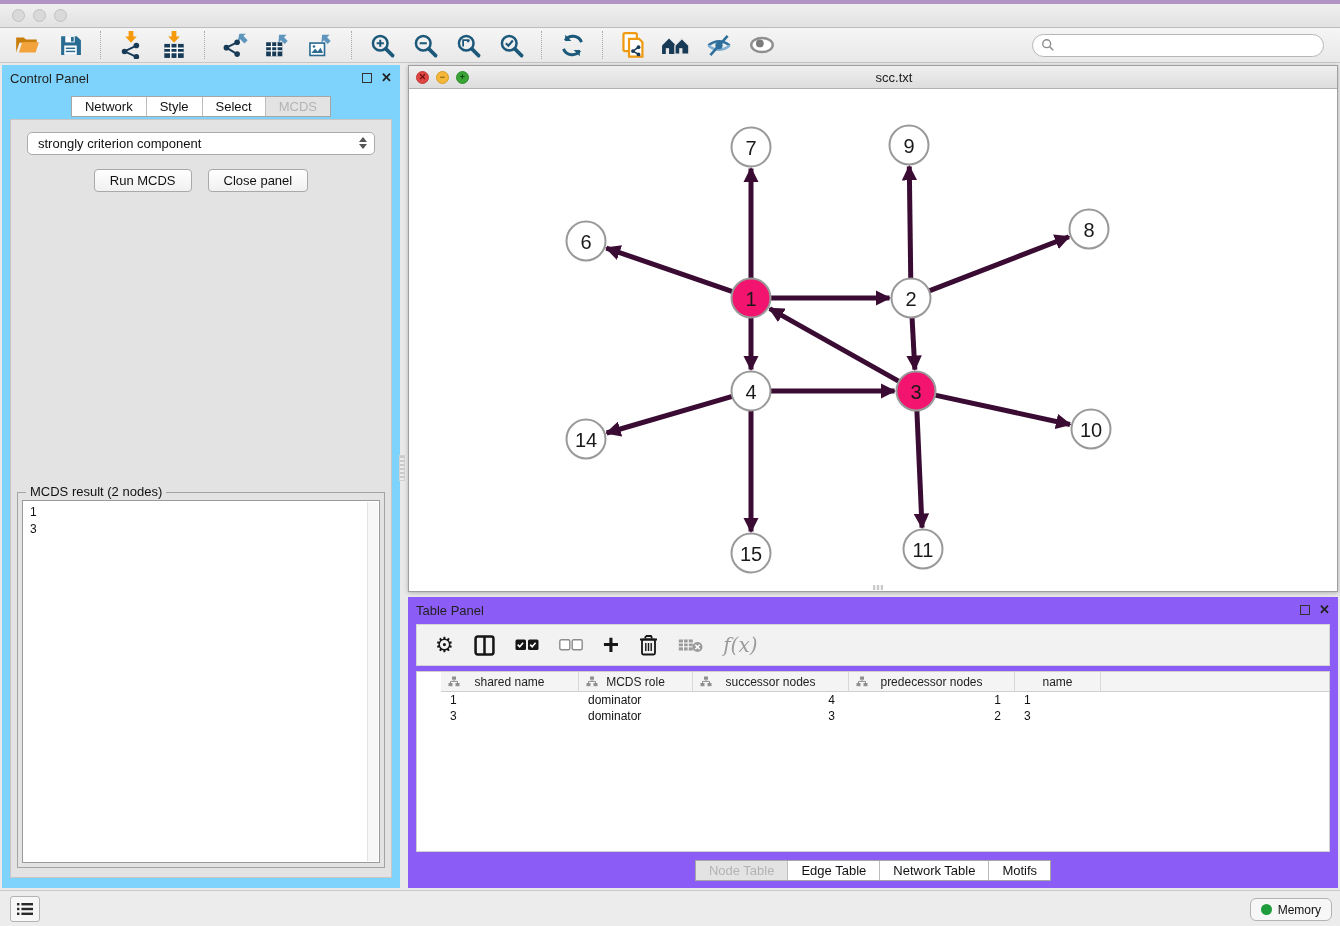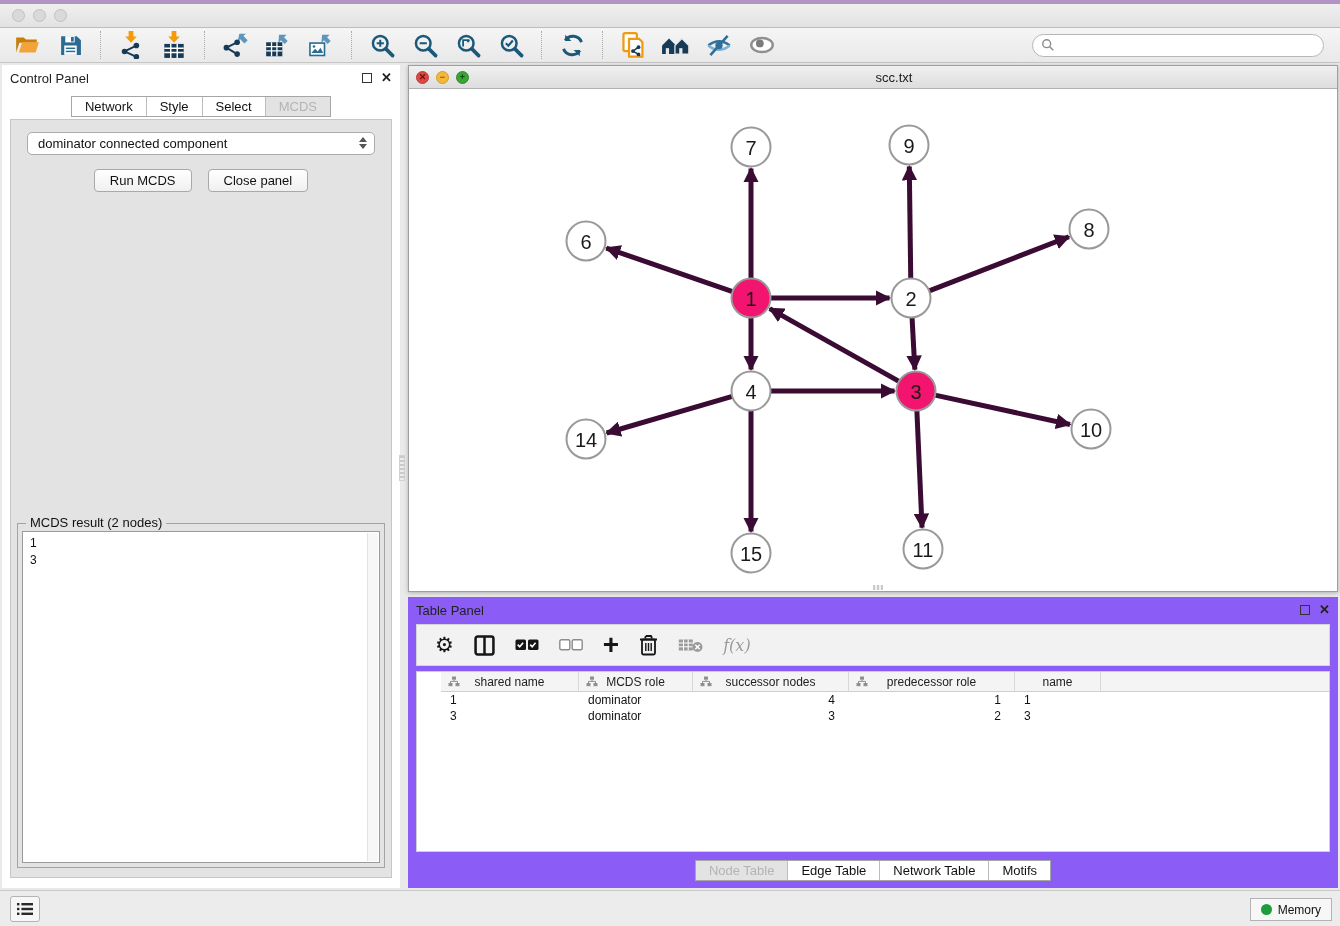--- a/index.html
+++ b/index.html
@@ -19,21 +19,21 @@
   .toolbar { position:absolute; left:0; top:28px; width:1340px; height:35px;
     background:linear-gradient(#f5f5f5,#e9e9e9); border-bottom:1px solid #c6c6c6;
     display:flex; align-items:center; padding:0 10px; gap:9px; }
   .tbtn { width:34px; height:30px; display:flex; align-items:center; justify-content:center; cursor:default; }
   .tsep { width:1px; height:28px; border-left:1px dotted #a9a9a9; margin:0 4px; }
   .searchbox { margin-left:auto; margin-right:6px; width:292px; height:23px; background:#fff;
     border:1px solid #b6b6b6; border-radius:12px; display:flex; align-items:center; padding:0 8px; gap:5px; }
   .searchbox input { border:none; outline:none; flex:1; font-size:12px; background:transparent; }
 
   
-  .control-panel { position:absolute; left:2px; top:65px; width:398px; height:823px; background:#ffffff; }
+  .control-panel { position:absolute; left:2px; top:65px; width:398px; height:823px; background:#7dd3fc; }
   .panel-head { position:relative; height:26px; }
   .panel-head .ptitle { position:absolute; left:8px; top:6px; font-size:13px; color:#222; }
   .panel-head .float-ico { position:absolute; right:28px; top:8px; width:10px; height:10px; border:1.5px solid #333; }
   .panel-head .close-ico { position:absolute; right:8px; top:5px; font-size:13px; font-weight:bold; color:#222; }
 
   .seg-row { position:absolute; left:0; right:0; top:31px; display:flex; justify-content:center; }
   .seg-group { display:inline-flex; border:1px solid #a6a6a6; border-radius:0; overflow:hidden; background:#fff; }
   .seg-tab { padding:2px 13px; font-size:13px; color:#111; background:#fff; border-left:1px solid #bdbdbd; }
   .seg-tab:first-child { border-left:none; }
   .seg-tab.seg-active { background:#e3e3e3; color:#b4b4b4; }
@@ -44,21 +44,21 @@
   .crit-select { position:relative; margin:12px auto 0; width:348px; height:23px; background:#fff;
     border:1px solid #ababab; border-radius:5px; font-size:13px; color:#111;
     display:flex; align-items:center; padding-left:10px; }
   .stepper { position:absolute; right:7px; top:4px; display:flex; flex-direction:column; gap:2px; }
   .stepper .up { width:0; height:0; border-left:4px solid transparent; border-right:4px solid transparent; border-bottom:5px solid #555; }
   .stepper .down { width:0; height:0; border-left:4px solid transparent; border-right:4px solid transparent; border-top:5px solid #555; }
   .btn-row { display:flex; justify-content:center; gap:16px; margin-top:14px; }
   .mac-btn { font-size:13px; color:#111; background:linear-gradient(#ffffff,#f0f0f0);
     border:1px solid #a9a9a9; border-radius:4px; padding:3px 15px; }
 
-  .result-group { position:absolute; left:6px; right:6px; top:372px; bottom:9px; border:1px solid #a3a3a3;margin-top:31px; }
+  .result-group { position:absolute; left:6px; right:6px; top:372px; bottom:9px; border:1px solid #a3a3a3; }
   .result-title { position:absolute; top:-9px; left:8px; background:#e3e3e3; padding:0 4px; font-size:13px; color:#111; }
   .result-inner { position:absolute; left:4px; right:4px; top:7px; bottom:4px; background:#fff; border:1px solid #9a9a9a; overflow:hidden; }
   .result-scroll { position:absolute; right:1px; top:1px; bottom:1px; width:11px; background:#f7f7f7; border-left:1px solid #e3e3e3; }
   .result-lines { padding:3px 7px; font-size:12px; line-height:17px; color:#111; }
 
   
   .vsplit-grip { position:absolute; left:399px; top:455px; width:6px; height:26px;
     background:repeating-linear-gradient(#c9c9c9 0 2px, #ededed 2px 4px); border:1px solid #d2d2d2; }
 
   
@@ -76,39 +76,39 @@
   .hgrip { position:absolute; left:50%; bottom:1px; width:10px; height:5px;
     background:repeating-linear-gradient(90deg,#c9c9c9 0 2px,#f2f2f2 2px 4px); }
 
   
   .table-panel { position:absolute; left:408px; top:597px; width:930px; height:291px; background:#8b5cf6; }
   .tp-toolbar { position:absolute; left:8px; right:8px; top:27px; height:42px; background:#f2f2f2;
     border:1px solid #d5d5d5; display:flex; align-items:center; gap:20px; padding-left:18px; }
   .tp-ico { display:flex; align-items:center; justify-content:center; height:30px; }
   .gear-glyph { font-size:21px; color:#161616; font-family:"DejaVu Sans", sans-serif; line-height:1; }
   .plus-glyph { font-size:28px; font-weight:bold; color:#161616; line-height:0.8; }
-  .fx-glyph { font-family:"DejaVu Serif", serif; font-style:italic; font-size:16px; color:#9b9b9b; }
+  .fx-glyph { font-family:"DejaVu Serif", serif; font-style:italic; font-size:20px; color:#9b9b9b; }
 
   .tp-table { position:absolute; left:8px; right:8px; top:74px; bottom:36px; background:#fff; border:1px solid #cfcfcf;padding-left:24px; }
   .thead { display:flex; height:20px; background:#f4f4f4; border-bottom:1px solid #cfcfcf; }
   .th { position:relative; display:flex; align-items:center; justify-content:center;
     font-size:12px; color:#222; border-right:1px solid #d8d8d8; }
   .th .tree-ico { position:absolute; left:7px; top:4px; }
   .tr { display:flex; height:16px; }
   .td { font-size:12px; color:#111; overflow:hidden; white-space:nowrap; }
 
   .tp-tabs { position:absolute; left:0; right:0; bottom:7px; display:flex; justify-content:center; }
 
   
   .statusbar { position:absolute; left:0; top:890px; width:1340px; height:36px;
     background:#ececec; border-top:1px solid #c9c9c9; }
   .list-btn { position:absolute; left:10px; top:5px; width:30px; height:26px; background:#f7f7f7;
     border:1px solid #b3b3b3; border-radius:3px; display:flex; align-items:center; justify-content:center; }
   .memory-btn { position:absolute; right:8px; top:7px; height:23px; background:#f7f7f7;
-    border:1px solid #b3b3b3; border-radius:0; display:flex; align-items:center; gap:6px; padding:0 10px; }
+    border:1px solid #b3b3b3; border-radius:6px; display:flex; align-items:center; gap:6px; padding:0 10px; }
   .memory-dot { width:11px; height:11px; border-radius:50%; }
   .memory-label { font-size:12px; color:#111; }
 </style>
 </head>
 <body>
 
 <div class="titlebar">
   <div class="purple-strip"></div>
   <div class="traffic">
     <div class="tl"></div>
@@ -266,21 +266,21 @@
   <div class="seg-row">
     <div class="seg-group">
         <div class="seg-tab">Network</div>
         <div class="seg-tab">Style</div>
         <div class="seg-tab">Select</div>
         <div class="seg-tab seg-active">MCDS</div>
       </div>
   </div>
   <div class="cp-content">
     <div class="crit-select">
-      <span>dominator connected component</span>
+      <span>strongly criterion component</span>
       <span class="stepper">
           <span class="up"></span>
           <span class="down"></span>
         </span>
     </div>
     <div class="btn-row">
       <button class="mac-btn">Run MCDS</button>
       <button class="mac-btn">Close panel</button>
     </div>
     <div class="result-group">
@@ -435,21 +435,21 @@
           </svg>
           <span>successor nodes</span>
         </div>
         <div class="th" style="width: 166px;">
           <svg class="tree-ico" width="12" height="11" viewBox="0 0 12 11">
             <rect x="4" y="0.5" width="4" height="3.2" fill="#8f8f8f"></rect>
             <rect x="0.5" y="7" width="4" height="3.2" fill="#8f8f8f"></rect>
             <rect x="7.5" y="7" width="4" height="3.2" fill="#8f8f8f"></rect>
             <path d="M6 3.7 V5.4 M2.5 7 V5.4 H9.5 V7" stroke="#8f8f8f" stroke-width="1" fill="none"></path>
           </svg>
-          <span>predecessor role</span>
+          <span>predecessor nodes</span>
         </div>
         <div class="th" style="width: 86px;">
           <span>name</span>
         </div>
       </div>
     <div>
         <div class="tr">
           <div class="td" style="width: 138px; text-align: left; padding: 1px 0px 0px 9px;">1</div>
           <div class="td" style="width: 114px; text-align: left; padding: 1px 0px 0px 9px;">dominator</div>
           <div class="td" style="width: 156px; text-align: right; padding: 1px 14px 0px 0px;">4</div>

